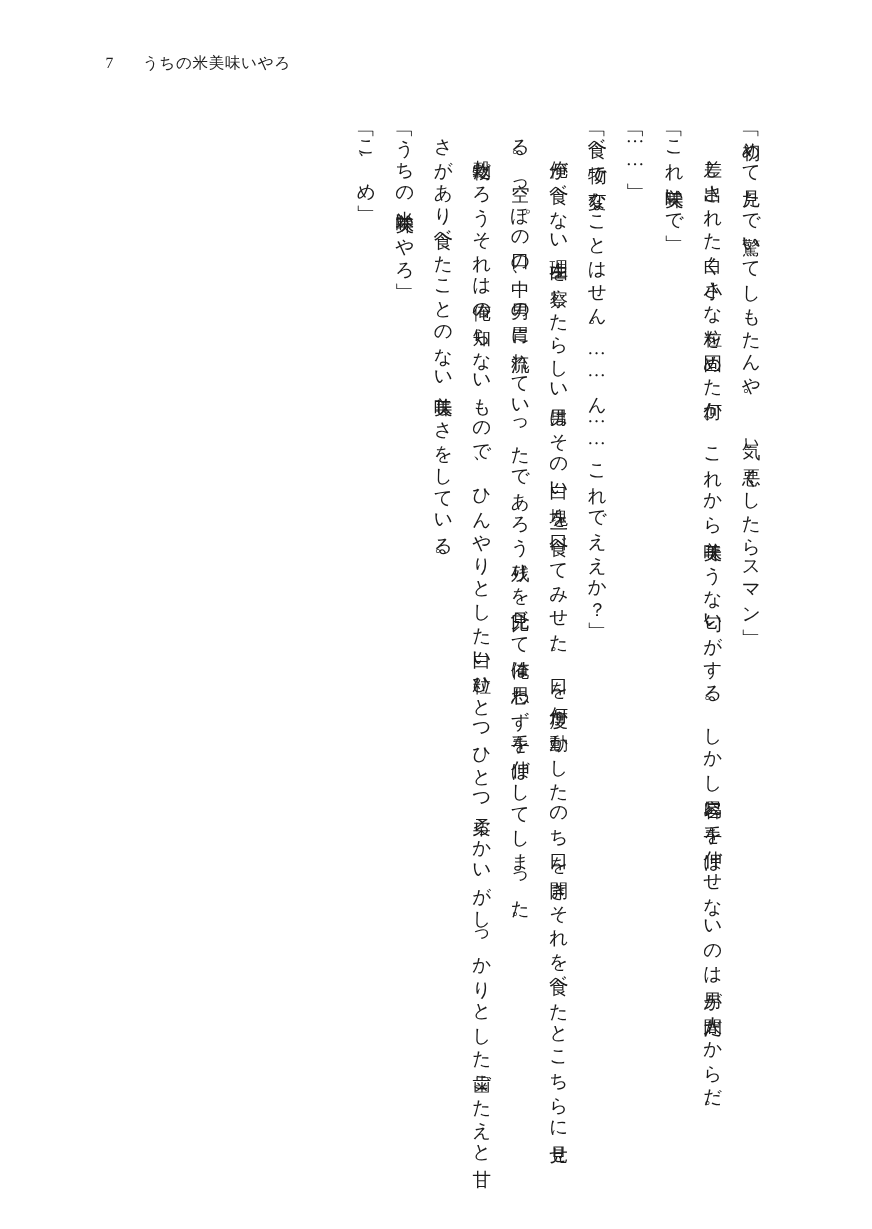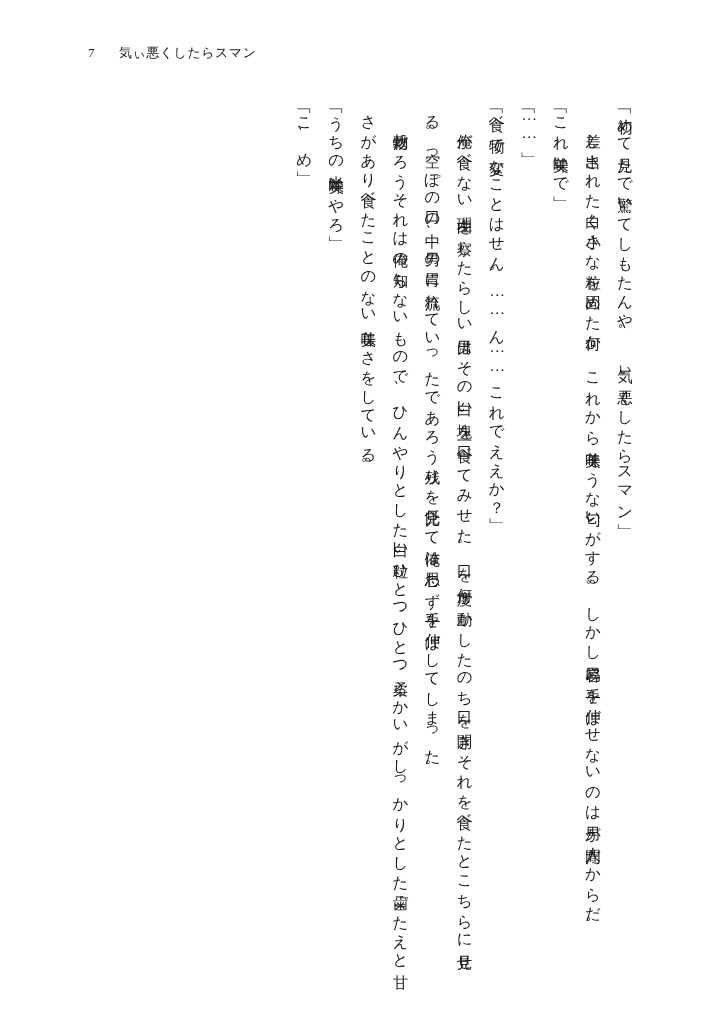--- a/index.html
+++ b/index.html
@@ -64,21 +64,21 @@
     padding: 0;
   }
 </style>
 </head>
 <body>
 
 <div class="page">
 
   <div class="header">
     <span class="folio">7</span>
-    <span class="chapter">気ぃ悪くしたらスマン</span>
+    <span class="chapter">うちの米美味いやろ</span>
   </div>
 
   <div class="body-text">
     <p>「初めて見たで驚いてしもたんや。　気ぃ悪くしたらスマン」</p>
     <p>　差し出された白く小さな粒を固めた何か。これから美味そうな匂いがする。しかし容易に手を伸ばせないのは男が人間だからだ。</p>
     <p>「これ美味いで」</p>
     <p>「……」</p>
     <p>「食べ物で変なことはせん。……ん……これでええか？」</p>
     <p>　俺が食べない理由を察したらしい男はその白い塊を一口食べてみせた。口を何度か動かしたのち口を開きそれを食べたとこちらに見せる。空っぽの口の中、男の胃に流れていったであろう残りを見比べて俺は思わず手を伸ばしてしまった。</p>
     <p>　穀物だろうそれは俺の知らないもので、ひんやりとした白い粒ひとつひとつ柔らかいがしっかりとした歯ごたえと甘さがあり食べたことのない美味しさをしている。</p>

